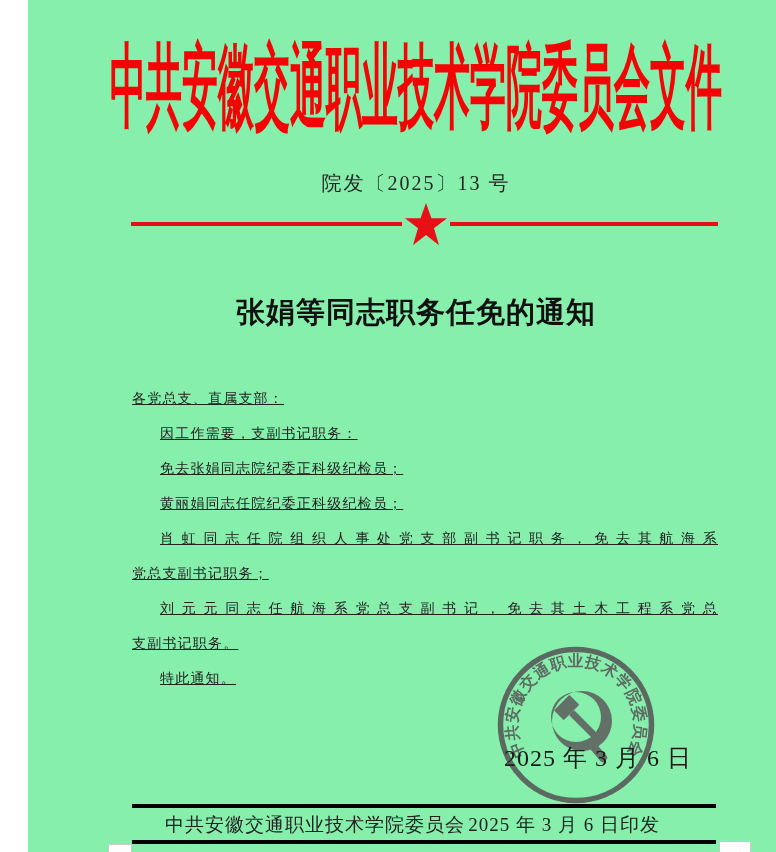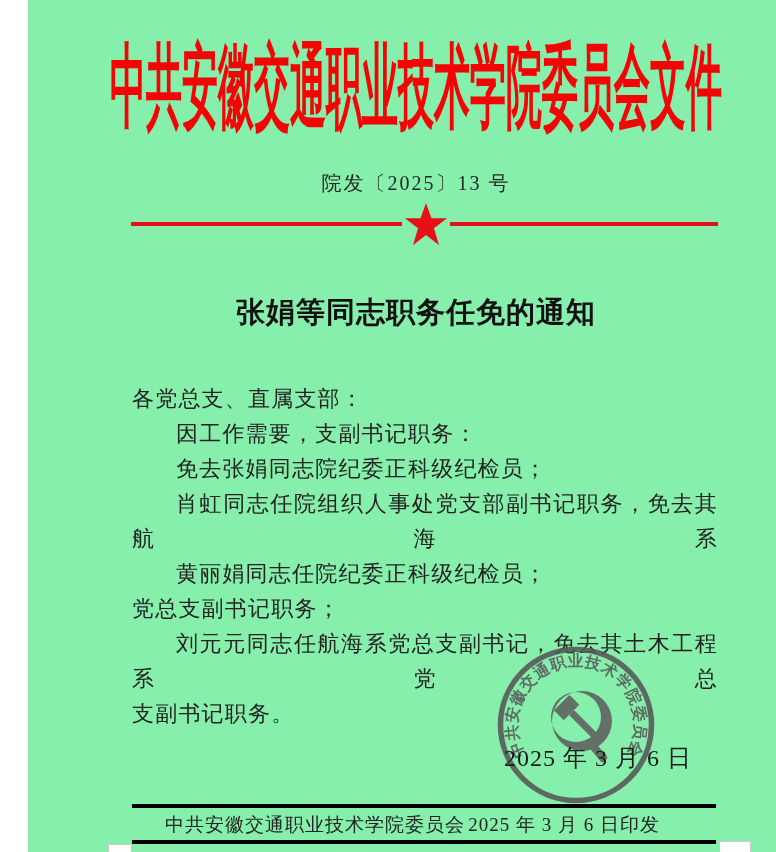--- a/index.html
+++ b/index.html
@@ -24,21 +24,21 @@
     clip-path:polygon(50% 0%,63% 34%,100% 34%,69% 56%,81% 94%,50% 71%,19% 94%,31% 56%,0% 34%,37% 34%);
   }
   .title{
     position:absolute;left:0;width:776px;text-align:center;font-weight:700;color:#111;
     font-size:29px;letter-spacing:1px;white-space:nowrap;
   }
   .title.l1{top:252px;}
   .title.l2{top:293px;}
   .body-text{
     position:absolute;top:381px;left:104px;width:586px;
-    font-size:22px;line-height:35px;letter-spacing:1.2px;color:#222;
+    font-size:14px;line-height:35px;letter-spacing:1.2px;color:#222;text-decoration:underline;
   }
   .bline{white-space:nowrap;}
   .bline.indent{text-indent:2em;}
   .bline.fill{white-space:normal;text-align:justify;text-align-last:justify;}
   .sign-date{
     position:absolute;top:742px;left:476px;font-size:24px;letter-spacing:1px;color:#1a1a1a;z-index:3;
   }
   .seal{position:absolute;left:466px;top:643px;width:164px;height:164px;z-index:2;opacity:.88;}
   .rule-black{position:absolute;left:104px;width:584px;height:4px;background:#000;}
   .rule-black.top{top:804px;}
@@ -66,25 +66,26 @@
   <div class="rule-red left"></div>
   <div class="star"></div>
   <div class="rule-red right"></div>
 
   <div class="title l2">张娟等同志职务任免的通知</div>
 
   <div class="body-text">
       <div class="bline">各党总支、直属支部：</div>
       <div class="bline indent">因工作需要，支副书记职务：</div>
       <div class="bline indent">免去张娟同志院纪委正科级纪检员；</div>
+      <div class="bline indent">黄丽娟同志任院纪委正科级纪检员；</div>
       <div class="bline indent fill">肖虹同志任院组织人事处党支部副书记职务，免去其航海系</div>
-      <div class="bline indent">黄丽娟同志任院纪委正科级纪检员；</div>
       <div class="bline">党总支副书记职务；</div>
       <div class="bline indent fill">刘元元同志任航海系党总支副书记，免去其土木工程系党总</div>
       <div class="bline">支副书记职务。</div>
+      <div class="bline indent">特此通知。</div>
     </div>
 
   <div class="sign-date">2025 年 3 月 6 日</div>
 
   <svg class="seal" viewBox="0 0 164 164" xmlns="http://www.w3.org/2000/svg">
     <circle cx="82" cy="82" r="75.5" fill="none" stroke="#575757" stroke-width="5.5"></circle>
     <defs>
       <path id="ringPath" d="M 30.9 111.5 A 59 59 0 1 1 133.1 111.5" fill="none"></path>
     </defs>
     <text font-size="15.5" letter-spacing="1" fill="#585858" font-weight="600">

